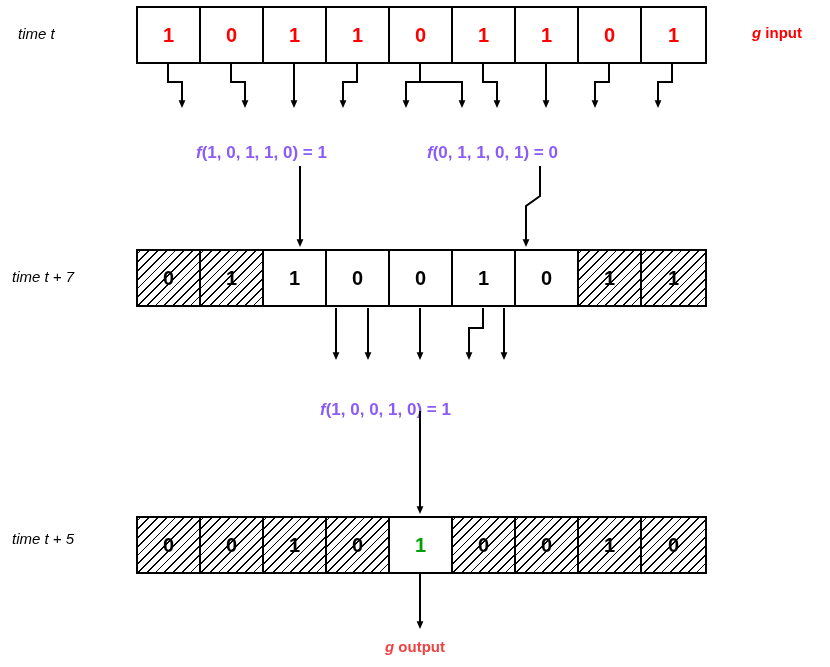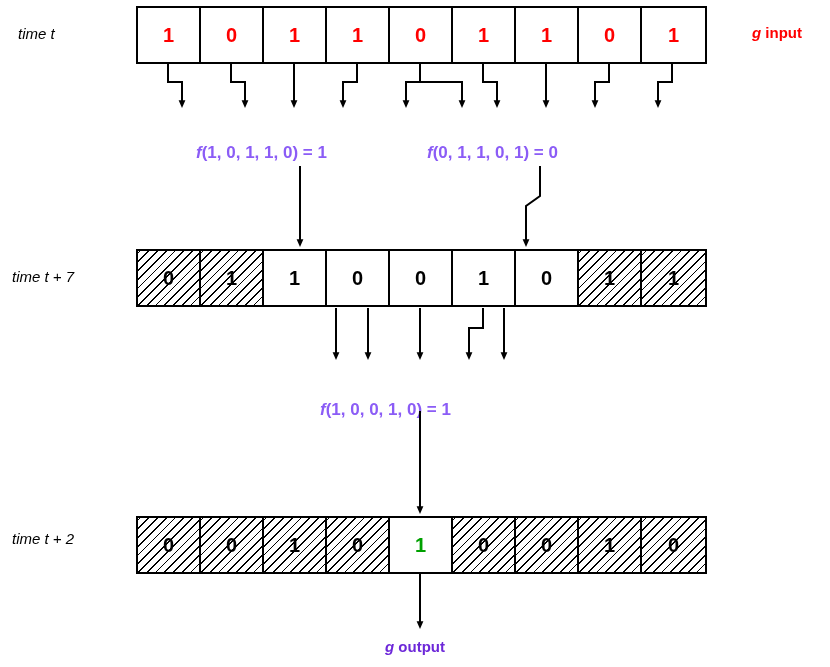--- a/index.html
+++ b/index.html
@@ -86,33 +86,33 @@
   .annot i {
     font-style: italic;
   }
   .side-label {
     position: absolute;
     font-size: 15px;
     font-weight: bold;
     white-space: nowrap;
   }
   .side-label.red { color: #ff0000; }
-  .side-label.green { color: #6d28d9; }
+  .side-label.green { color: #ef4444; }
   .side-label .ital { font-style: italic; }
 </style>
 </head>
 <body>
 
 <div id="stage">
 
   <div class="row-label" style="left:18px; top:25px;">time t</div>
 
   <div class="row-label" style="left:12px; top:268px;">time t + 7</div>
 
-  <div class="row-label" style="left:12px; top:530px;">time t + 2</div>
+  <div class="row-label" style="left:12px; top:530px;">time t + 5</div>
 
   <div class="tape" style="left:136px; top:6px;">
     <div class="cell red">
         <span>1</span>
       </div>
     <div class="cell red">
         <span>0</span>
       </div>
     <div class="cell red">
         <span>1</span>

